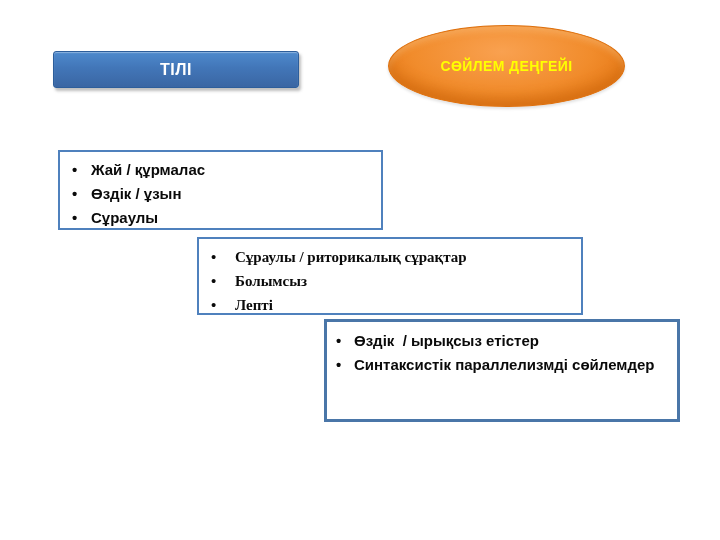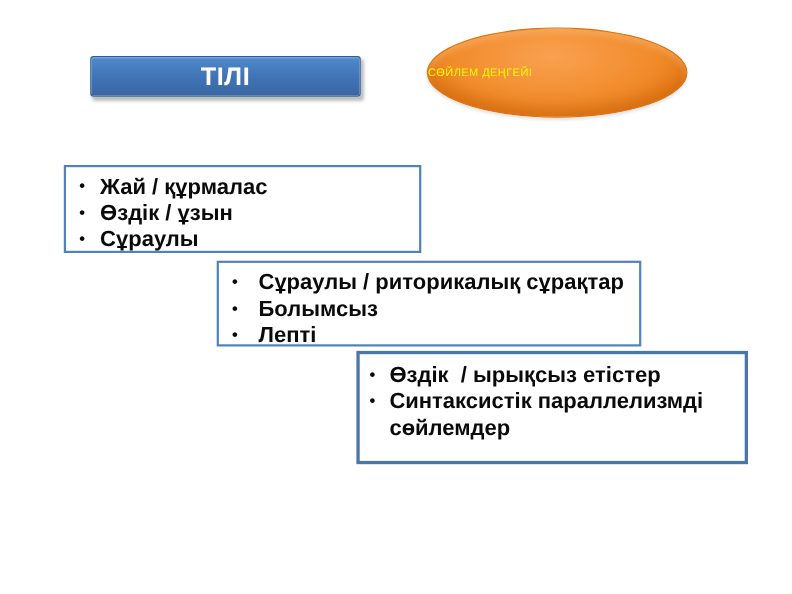--- a/index.html
+++ b/index.html
@@ -12,35 +12,35 @@
     width: 720px;
     height: 540px;
     background: #ffffff;
     font-family: "Liberation Sans", "DejaVu Sans", sans-serif;
     overflow: hidden;
   }
 
   
   .title-shape {
     position: absolute;
-    left: 82px;
+    left: 53px;
     top: 51px;
     width: 246px;
     height: 37px;
     box-sizing: border-box;
     background: linear-gradient(180deg, #4e8acd 0%, #4276b8 45%, #3a66a3 100%);
     border: 1px solid #2d5e9b;
     border-radius: 3px;
     box-shadow: 2px 3px 3px rgba(110,110,110,0.45),
                 inset 0 1px 1px rgba(255,255,255,0.35);
     display: flex;
     align-items: center;
     justify-content: center;
     color: #ffffff;
-    font-size: 23px;
+    font-size: 16px;
     font-weight: bold;
     letter-spacing: 0.5px;
   }
 
   
   .level-ellipse {
     position: absolute;
     left: 388px;
     top: 25px;
     width: 237px;
@@ -48,43 +48,43 @@
     box-sizing: border-box;
     border-radius: 50%;
     background: radial-gradient(ellipse at 48% 32%,
                 #f9a150 0%, #f18c2c 52%, #e2730f 88%, #dd6d0a 100%);
     border: 1px solid #dd6f0c;
     box-shadow: inset 0 -8px 12px rgba(195,95,8,0.45),
                 inset 0 4px 6px rgba(255,215,160,0.35),
                 0 2px 3px rgba(0,0,0,0.12);
     display: flex;
     align-items: center;
-    justify-content: flex-start;
+    justify-content: center;
     color: #ffff00;
-    font-size: 10px;
-    font-weight: normal;
+    font-size: 14px;
+    font-weight: bold;
     letter-spacing: 0.4px;
     text-align: center;
   }
 
   
   .bullet-box {
     position: absolute;
     box-sizing: border-box;
     background: #ffffff;
     border: 2px solid #4f81bd;
   }
   .bullet-box ul {
     margin: 0;
     padding: 0;
     list-style: none;
   }
   .bullet-box li {
     position: relative;
-    font-size: 20px;
+    font-size: 15px;
     font-weight: bold;
     line-height: 24px;
     color: #0a0a0a;
     white-space: pre-wrap;
   }
   .bullet-box li::before {
     content: "\2022";
     position: absolute;
     font-size: 15px;
   }
@@ -98,20 +98,21 @@
   }
   .box-language li { padding-left: 31px; }
   .box-language li::before { left: 12px; }
 
   .box-sentence-type {
     left: 197px;
     top: 237px;
     width: 386px;
     height: 78px;
     padding: 6px 6px 0 0;
+    font-family: Liberation Serif, serif;
   }
   .box-sentence-type li { padding-left: 36px; }
   .box-sentence-type li::before { left: 12px; }
 
   .box-structure {
     left: 324px;
     top: 319px;
     width: 356px;
     height: 103px;
     border-width: 3px;

